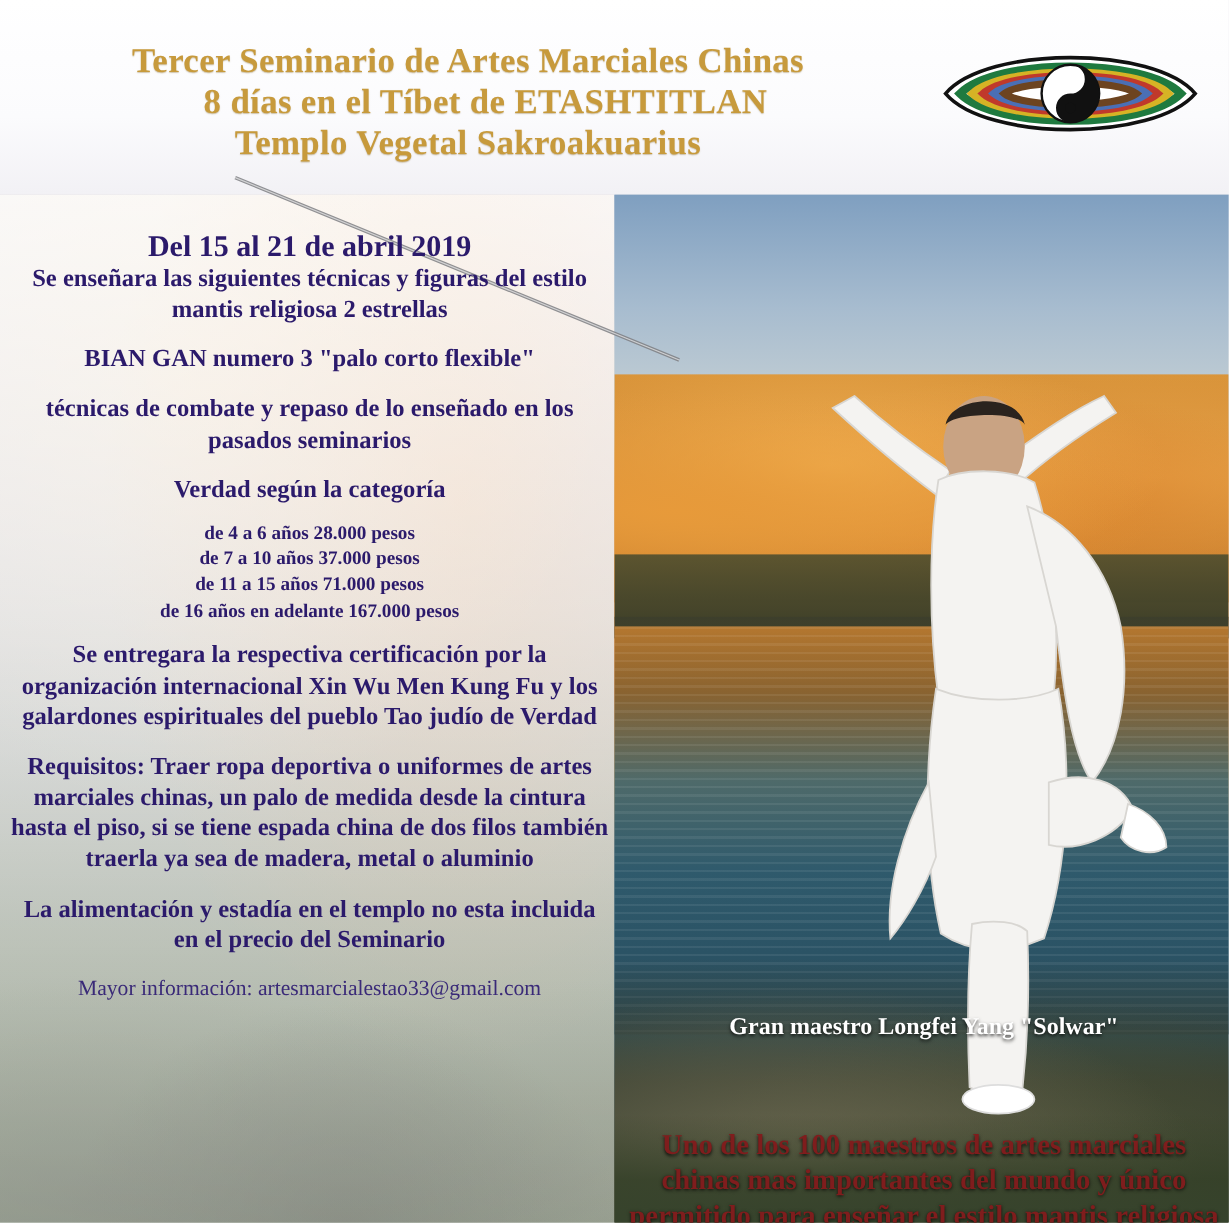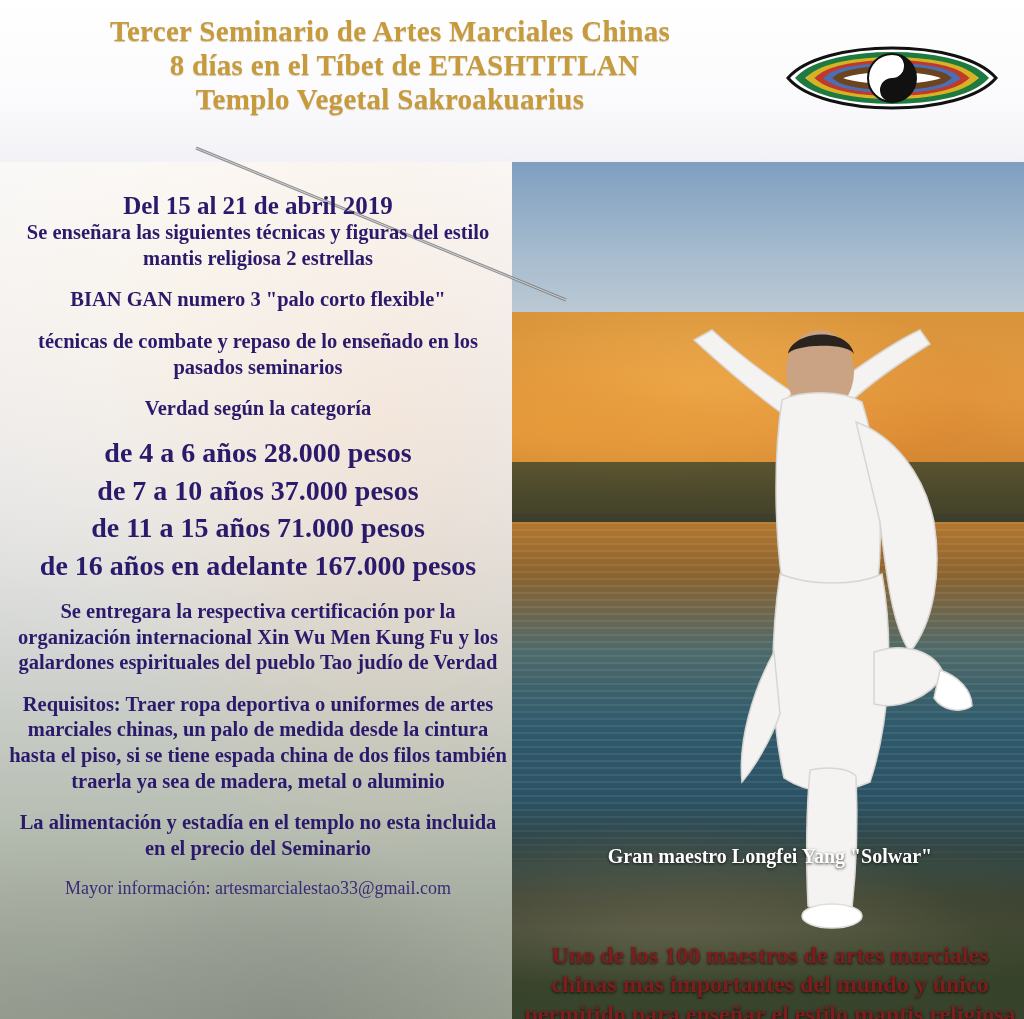--- a/index.html
+++ b/index.html
@@ -20,21 +20,21 @@
   .header {
     position: absolute;
     left: 0; top: 0;
     width: 1024px;
     height: 162px;
     background: linear-gradient(180deg, #ffffff 0%, #fbfbfd 60%, #f2f1f5 100%);
     overflow: hidden;
   }
   .header-titles {
     position: absolute;
-    left: 0; top: 14px;
+    left: 0; top: 34px;
     width: 780px;
     text-align: center;
     line-height: 1.18;
   }
   .header-titles div {
     font-family: "Liberation Serif", serif;
     font-weight: bold;
     color: #c79a3c;
     font-size: 29px;
     letter-spacing: 0.3px;
@@ -155,21 +155,21 @@
   }
   .left-col p {
     margin: 0 0 16px 0;
     font-size: 20.5px;
     font-weight: bold;
     line-height: 1.25;
     color: #2b1a6b;
   }
   .left-col p.tight { margin-bottom: 12px; }
   .left-col p.prices {
-    font-size: 28px;
+    font-size: 16px;
     line-height: 1.35;
     margin-bottom: 14px;
   }
   .left-col .email {
     font-size: 18px;
     font-weight: normal;
     color: #3a2a78;
     margin-top: 4px;
   }
 

